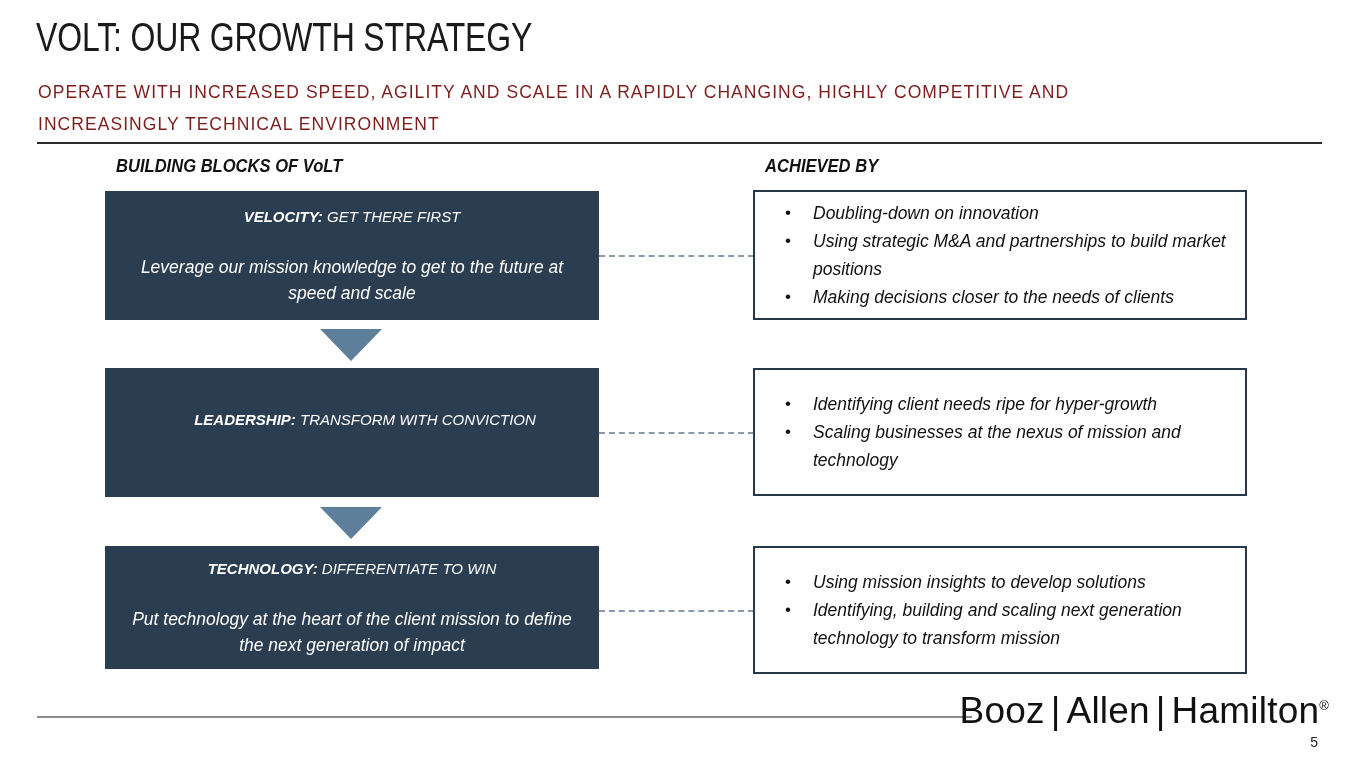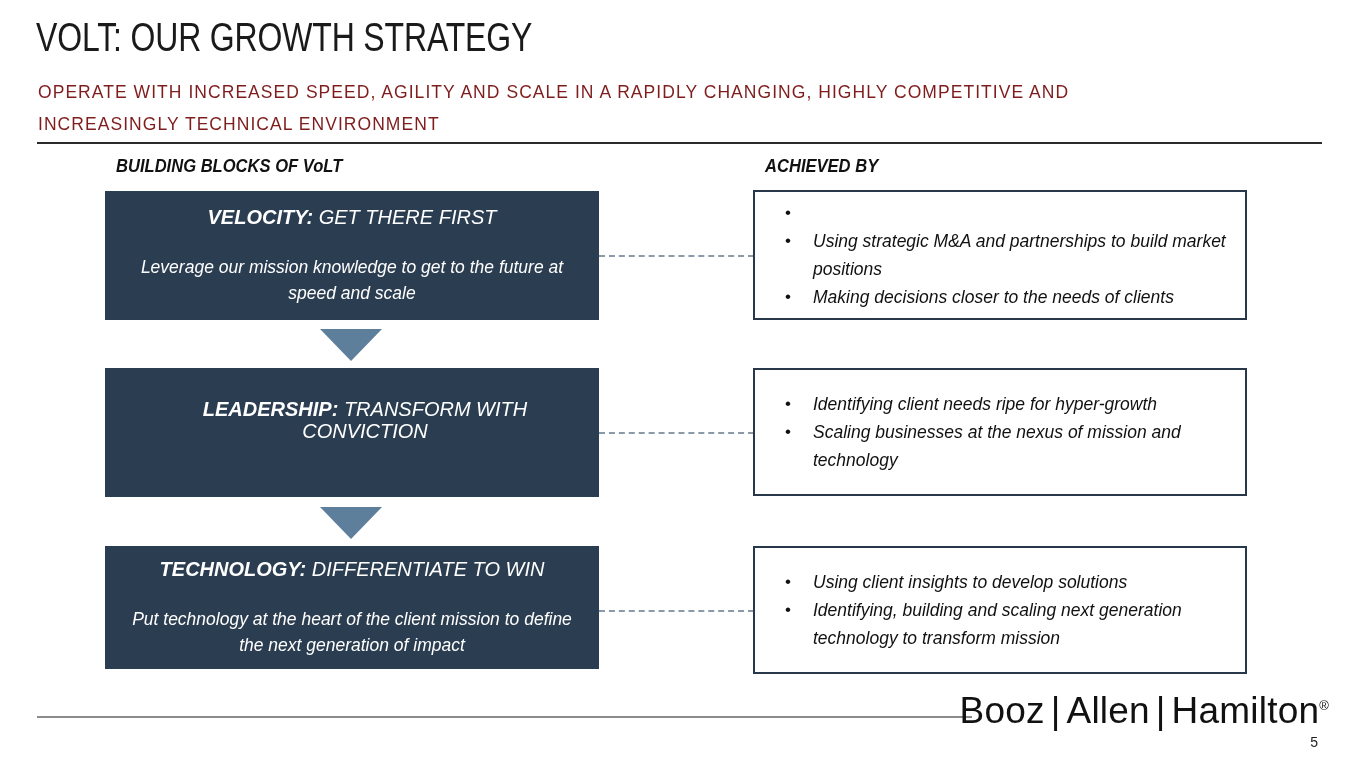--- a/index.html
+++ b/index.html
@@ -74,21 +74,21 @@
     box-sizing: border-box;
     padding: 0 14px;
     display: flex;
     flex-direction: column;
     justify-content: center;
     color: #ffffff;
     font-style: italic;
     text-align: center;
   }
   .block .block-title {
-    font-size: 20px;
+    font-size: 15px;
     line-height: 22px;
     margin-bottom: 26px;
   }
   .block .block-title .kw { font-weight: bold; }
   .block .block-desc {
     font-size: 17.5px;
     line-height: 26px;
   }
   #block-1 { top: 191px;  height: 129px; }
   #block-2 { top: 368px;  height: 129px; padding-left: 40px; }
@@ -224,20 +224,21 @@
   <div class="block-desc">Put technology at the heart of the client mission to define the next generation of impact</div>
 </div>
 
 <div id="connector-1" class="connector"></div>
 <div id="connector-2" class="connector"></div>
 <div id="connector-3" class="connector"></div>
 
 <div id="bullets-1" class="bullet-box">
   <div class="bullet-row">
     <span class="bullet-dot">•</span>
+    <span class="bullet-text">Doubling-down on innovation</span>
   </div>
   <div class="bullet-row">
     <span class="bullet-dot">•</span>
     <span class="bullet-text">Using strategic M&amp;A and partnerships to build market positions</span>
   </div>
   <div class="bullet-row">
     <span class="bullet-dot">•</span>
     <span class="bullet-text">Making decisions closer to the needs of clients</span>
   </div>
 </div>
@@ -249,21 +250,21 @@
   </div>
   <div class="bullet-row">
     <span class="bullet-dot">•</span>
     <span class="bullet-text">Scaling businesses at the nexus of mission and technology</span>
   </div>
 </div>
 
 <div id="bullets-3" class="bullet-box">
   <div class="bullet-row">
     <span class="bullet-dot">•</span>
-    <span class="bullet-text">Using client insights to develop solutions</span>
+    <span class="bullet-text">Using mission insights to develop solutions</span>
   </div>
   <div class="bullet-row">
     <span class="bullet-dot">•</span>
     <span class="bullet-text">Identifying, building and scaling next generation technology to transform mission</span>
   </div>
 </div>
 
 <div id="footer-rule"></div>
 <div id="brand-logo">
   <span>Booz</span><span class="sep">|</span><span>Allen</span><span class="sep">|</span><span>Hamilton</span><span class="reg">®</span>

